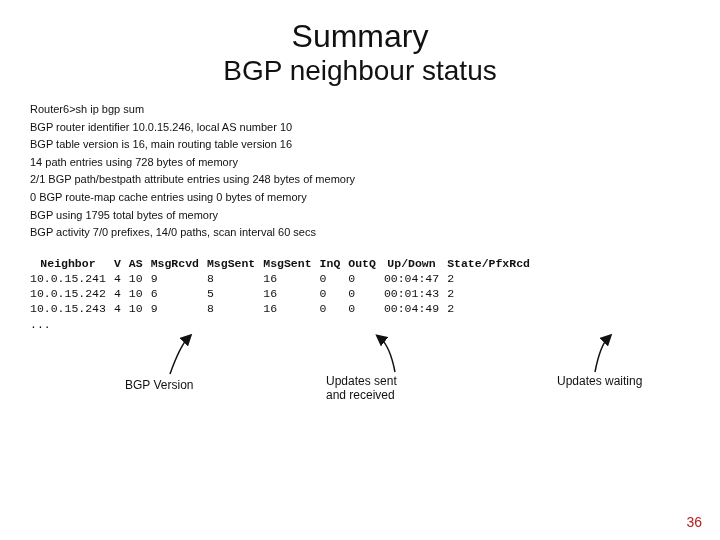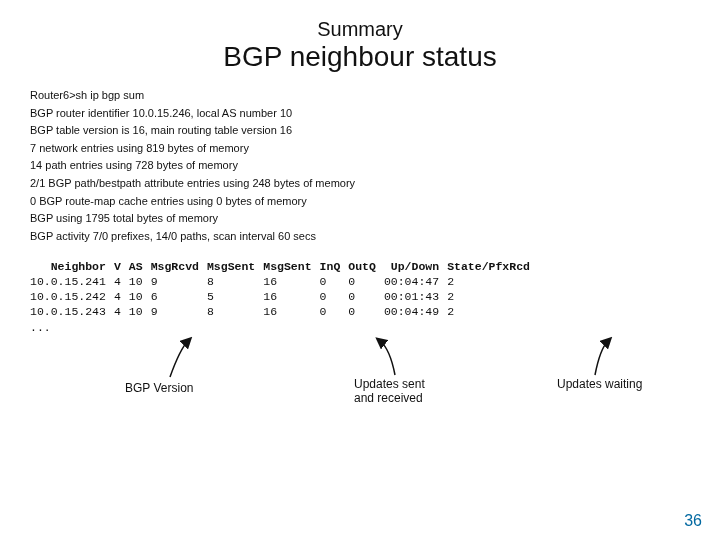--- a/index.html
+++ b/index.html
@@ -15,21 +15,21 @@
       width: 720px;
       height: 540px;
       position: relative;
       padding: 18px 30px 10px 30px;
     }
     .title-block {
       text-align: center;
       margin-bottom: 14px;
     }
     .title-line1 {
-      font-size: 20px;
+      font-size: 32px;
       font-weight: normal;
       color: #111;
       display: block;
     }
     .title-line2 {
       font-size: 28px;
       font-weight: normal;
       color: #111;
       display: block;
     }
@@ -45,21 +45,21 @@
     }
     .bgp-table {
       border-collapse: collapse;
       font-size: 11.5px;
       font-family: 'Courier New', Courier, monospace;
       color: #111;
       width: auto;
     }
     .bgp-table th {
       font-weight: bold;
-      text-align: right;
+      text-align: center;
       padding: 1px 8px 1px 0;
       white-space: nowrap;
     }
     .bgp-table td {
       text-align: left;
       padding: 1px 8px 1px 0;
       white-space: nowrap;
     }
     .dots-row td {
       padding-top: 2px;
@@ -82,38 +82,37 @@
       position: absolute;
       top: 0; left: 0;
       width: 100%;
       height: 80px;
       overflow: visible;
     }
     .slide-number {
       position: absolute;
       bottom: 10px;
       right: 18px;
-      font-size: 16px;
-      color: #0369a1;
+      font-size: 14px;
+      color: #b91c1c;
     }
   </style>
 </head>
 <body>
 
 <div class="page">
   <div class="title-block">
     <span class="title-line1">Summary</span>
     <span class="title-line2">BGP neighbour status</span>
   </div>
 
   <div class="info-block" id="info-block">
       <div>Router6&gt;sh ip bgp sum</div>
       <div>BGP router identifier 10.0.15.246, local AS number 10</div>
       <div>BGP table version is 16, main routing table version 16</div>
-      <div>7 network entries using 819 bytes of memory</div>
       <div>14 path entries using 728 bytes of memory</div>
       <div>2/1 BGP path/bestpath attribute entries using 248 bytes of memory</div>
       <div>0 BGP route-map cache entries using 0 bytes of memory</div>
       <div>BGP using 1795 total bytes of memory</div>
       <div>BGP activity 7/0 prefixes, 14/0 paths, scan interval 60 secs</div>
     </div>
 
   <div class="table-section">
     <table class="bgp-table" id="bgp-table">
         <thead>
@@ -188,19 +187,19 @@
     <defs>
           <marker id="arrowhead" markerWidth="8" markerHeight="8" refX="4" refY="4" orient="auto">
             <polygon points="0 0, 8 4, 0 8" fill="#111"></polygon>
           </marker>
         </defs>
         <path d="M 140 38 Q 150 10 158 2" stroke="#111" stroke-width="1.5" fill="none" marker-end="url(#arrowhead)"></path>
         <path d="M 365 36 Q 360 10 350 2" stroke="#111" stroke-width="1.5" fill="none" marker-end="url(#arrowhead)"></path>
         <path d="M 565 36 Q 570 10 578 2" stroke="#111" stroke-width="1.5" fill="none" marker-end="url(#arrowhead)"></path>
       </svg>
     <div class="ann-label" id="ann-bgp" style="left:95px; top:42px; width:90px;">BGP Version</div>
-    <div class="ann-label" id="ann-updates" style="left:324px; top:38px; width:110px; white-space:pre-line;">Updates sent
+    <div class="ann-label" id="ann-updates" style="left:296px; top:38px; width:110px; white-space:pre-line;">Updates sent
 and received</div>
     <div class="ann-label" id="ann-waiting" style="left:527px; top:38px; width:120px; white-space:pre;">Updates waiting</div>
   </div>
 
   <div class="slide-number">36</div>
 </div>
 
 </body></html>

